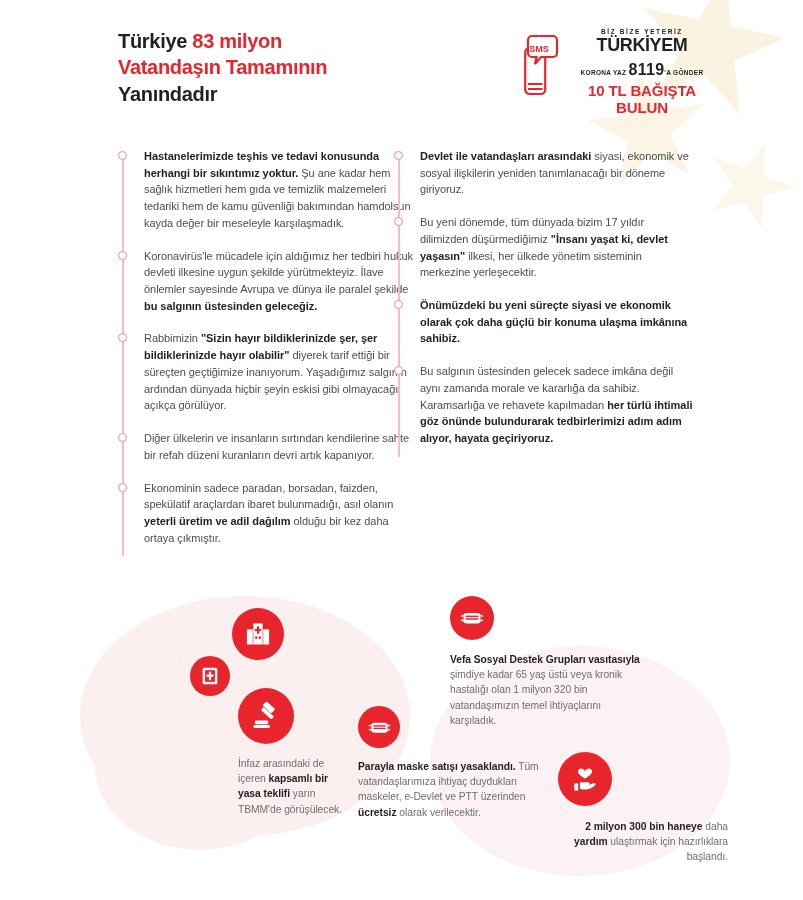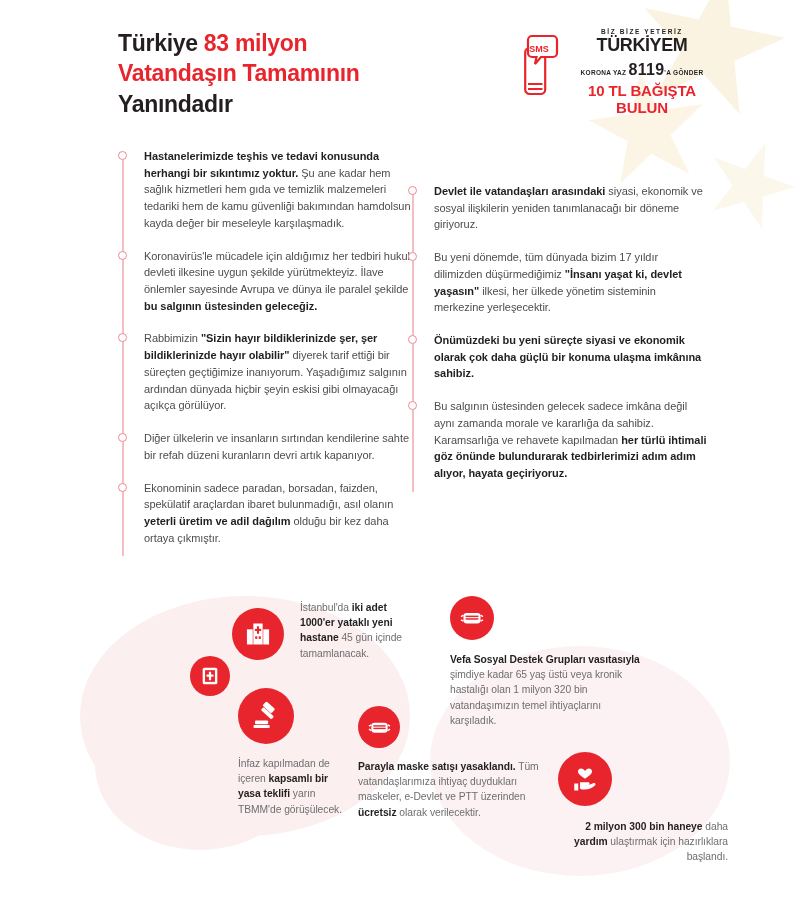--- a/index.html
+++ b/index.html
@@ -31,21 +31,21 @@
     background:#FBEFF0; pointer-events:none;
   }
   #blob1 { width: 330px; height: 240px; left: 80px;  top: 596px; }
   #blob2 { width: 300px; height: 230px; left: 430px; top: 646px; background:#FCF2F3; }
   #blob3 { width: 210px; height: 170px; left: 95px;  top: 680px; background:#FBEFF0; }
 
   
   #header { position: absolute; left: 0; top: 0; width: 803px; height: 148px; }
   #headline {
     position: absolute; left: 118px; top: 28px;
-    font-size: 23px; font-weight: bold; line-height: 1.32;
+    font-size: 20px; font-weight: bold; line-height: 1.32;
     color: #231f20; letter-spacing: -0.3px;
   }
   #headline .red { color: #E8252C; }
 
   
   #logo { position: absolute; left: 524px; top: 28px; width: 185px; height: 76px; }
   #logo-phone { position: absolute; left: 0; top: 6px; width: 36px; height: 62px; }
   #logo-text { position: absolute; left: 48px; top: 0; width: 140px; text-align: center; }
   .logo-l1 {
     font-size: 6.5px; font-weight: bold; color: #231f20;
@@ -62,21 +62,21 @@
   .logo-l3 .big { font-size: 16px; color:#231f20; }
   .logo-l4 {
     font-size: 15px; font-weight: bold; color: #E8252C;
     letter-spacing: -0.1px;
   }
 
   
   #cols { position: absolute; left: 0; top: 148px; width: 803px; height: 430px; }
   .col { position: absolute; top: 0; width: 300px; }
   #col-left  { left: 118px; }
-  #col-right { left: 408px; margin-top: 35px; }
+  #col-right { left: 394px; }
   .col .railline {
     position: absolute; left: 4px; top: 8px; bottom: 6px;
     width: 1.5px; background: #F3BFC4;
   }
   .bullet-item { position: relative; padding-left: 26px; margin-bottom: 16px; }
   .bullet-ring {
     position: absolute; left: 0px; top: 3px;
     width: 9px; height: 9px; border-radius: 50%;
     border: 1.5px solid #F08A92; background: #ffffff;
   }
@@ -226,35 +226,34 @@
         <svg width="28" height="28" viewBox="0 0 24 24">
           <rect x="2.5" y="8" width="5" height="13" fill="#fff"></rect>
           <rect x="16.5" y="8" width="5" height="13" fill="#fff"></rect>
           <rect x="8" y="3" width="8" height="18" fill="#fff"></rect>
           <rect x="11.1" y="5.4" width="1.8" height="6.4" fill="#E8252C"></rect>
           <rect x="9.3" y="7.6" width="5.4" height="1.8" fill="#E8252C"></rect>
           <rect x="9.6" y="14" width="1.8" height="2.2" fill="#E8252C"></rect>
           <rect x="12.6" y="14" width="1.8" height="2.2" fill="#E8252C"></rect>
         </svg>
       </div>
-      <div class="co-text"><span>İstanbul'da </span><b>iki adet 1000'er yataklı yeni hastane</b><span> 45 gün içinde tamamlanacak.</span></div>
     </div>
 
     <div class="callout" id="co-infaz">
       <div class="circle">
         <svg width="30" height="30" viewBox="0 0 24 24">
           <g fill="#fff">
             <rect x="9.5" y="2.6" width="9.5" height="4.6" rx="1" transform="rotate(42 14 5)"></rect>
             <rect x="7.2" y="8.2" width="11.5" height="3.1" rx="1" transform="rotate(42 13 10)"></rect>
             <rect x="3.2" y="15.6" width="10.5" height="2.9" rx="0.8"></rect>
             <rect x="2" y="19.1" width="13" height="2.5" rx="0.8"></rect>
           </g>
         </svg>
       </div>
-      <div class="co-text"><span>İnfaz kapılmadan de içeren </span><b>kapsamlı bir yasa teklifi</b><span> yarın TBMM'de görüşülecek.</span></div>
+      <div class="co-text"><span>İnfaz arasındaki de içeren </span><b>kapsamlı bir yasa teklifi</b><span> yarın TBMM'de görüşülecek.</span></div>
     </div>
 
     <div class="callout" id="co-maske">
       <div class="circle">
         <svg width="23" height="23" viewBox="0 0 24 24">
           <rect x="3.5" y="7" width="17" height="10.5" rx="3.2" fill="#fff"></rect>
           <rect x="5.6" y="9.6" width="12.8" height="1.5" fill="#E8252C"></rect>
           <rect x="5.6" y="12.2" width="12.8" height="1.5" fill="#E8252C"></rect>
           <path d="M3.5 9.2 L1 10.6 M3.5 15.2 L1 13.8 M20.5 9.2 L23 10.6 M20.5 15.2 L23 13.8" stroke="#fff" stroke-width="1.5" fill="none"></path>
         </svg>

